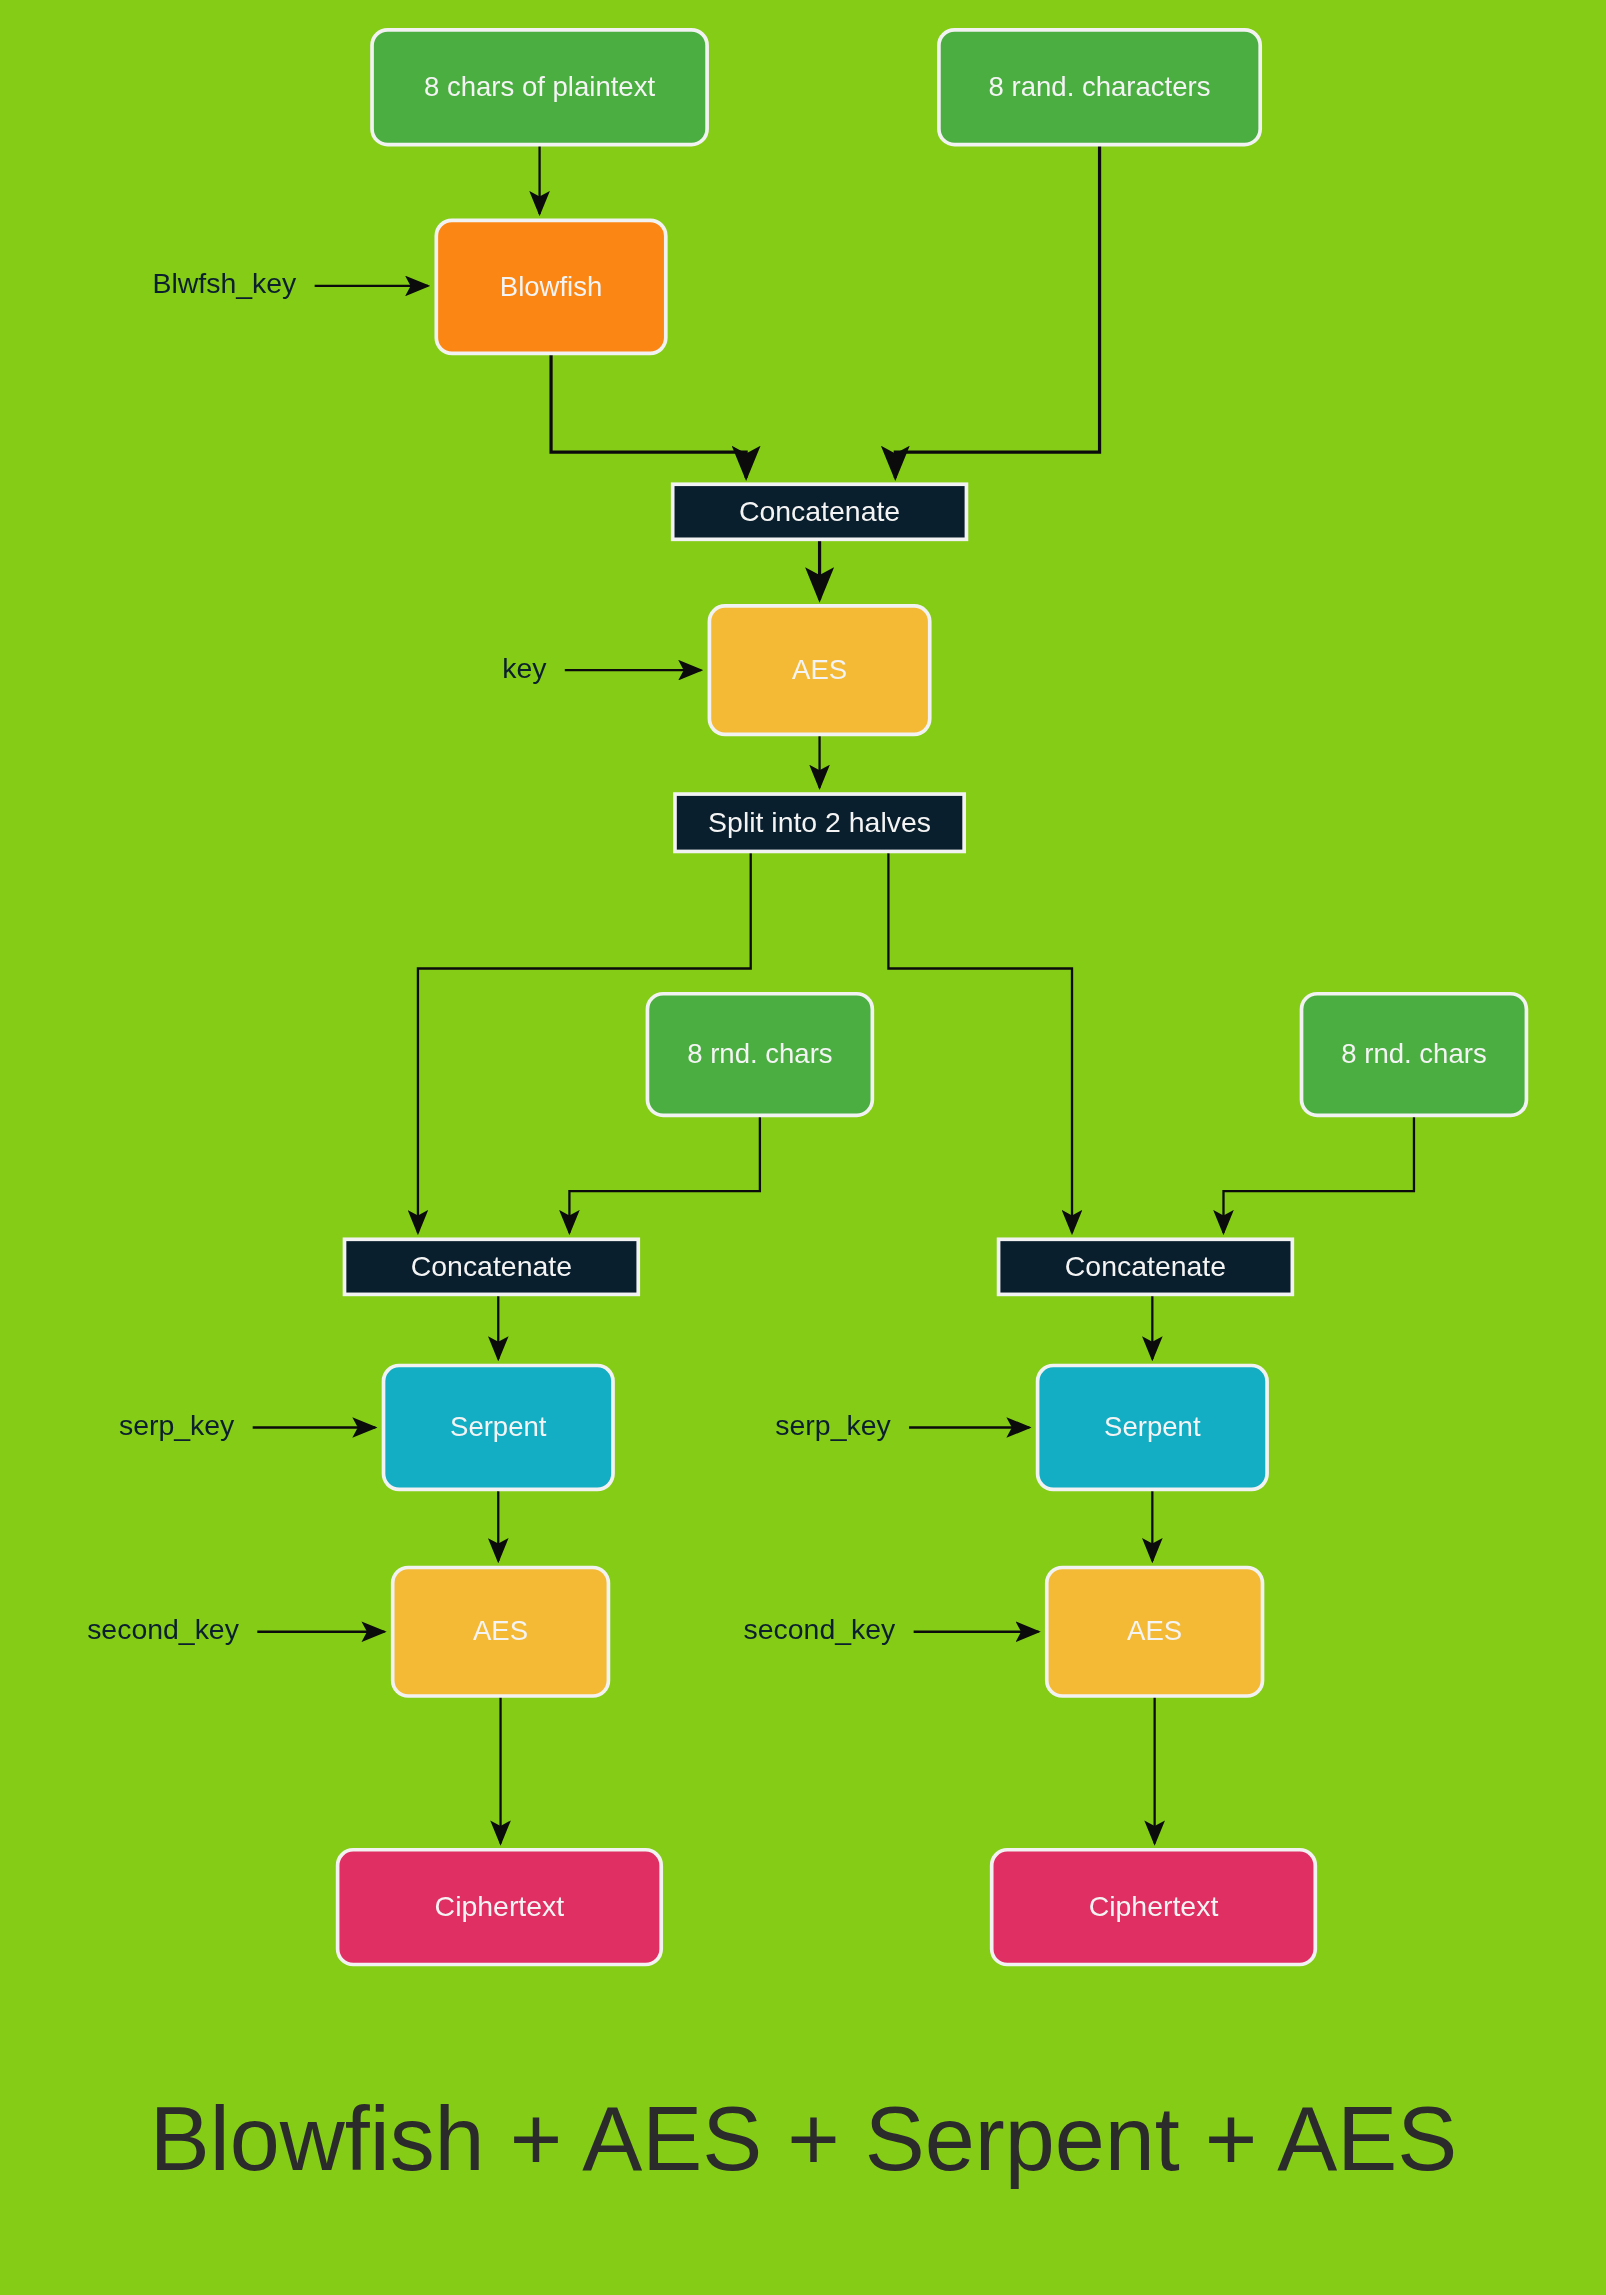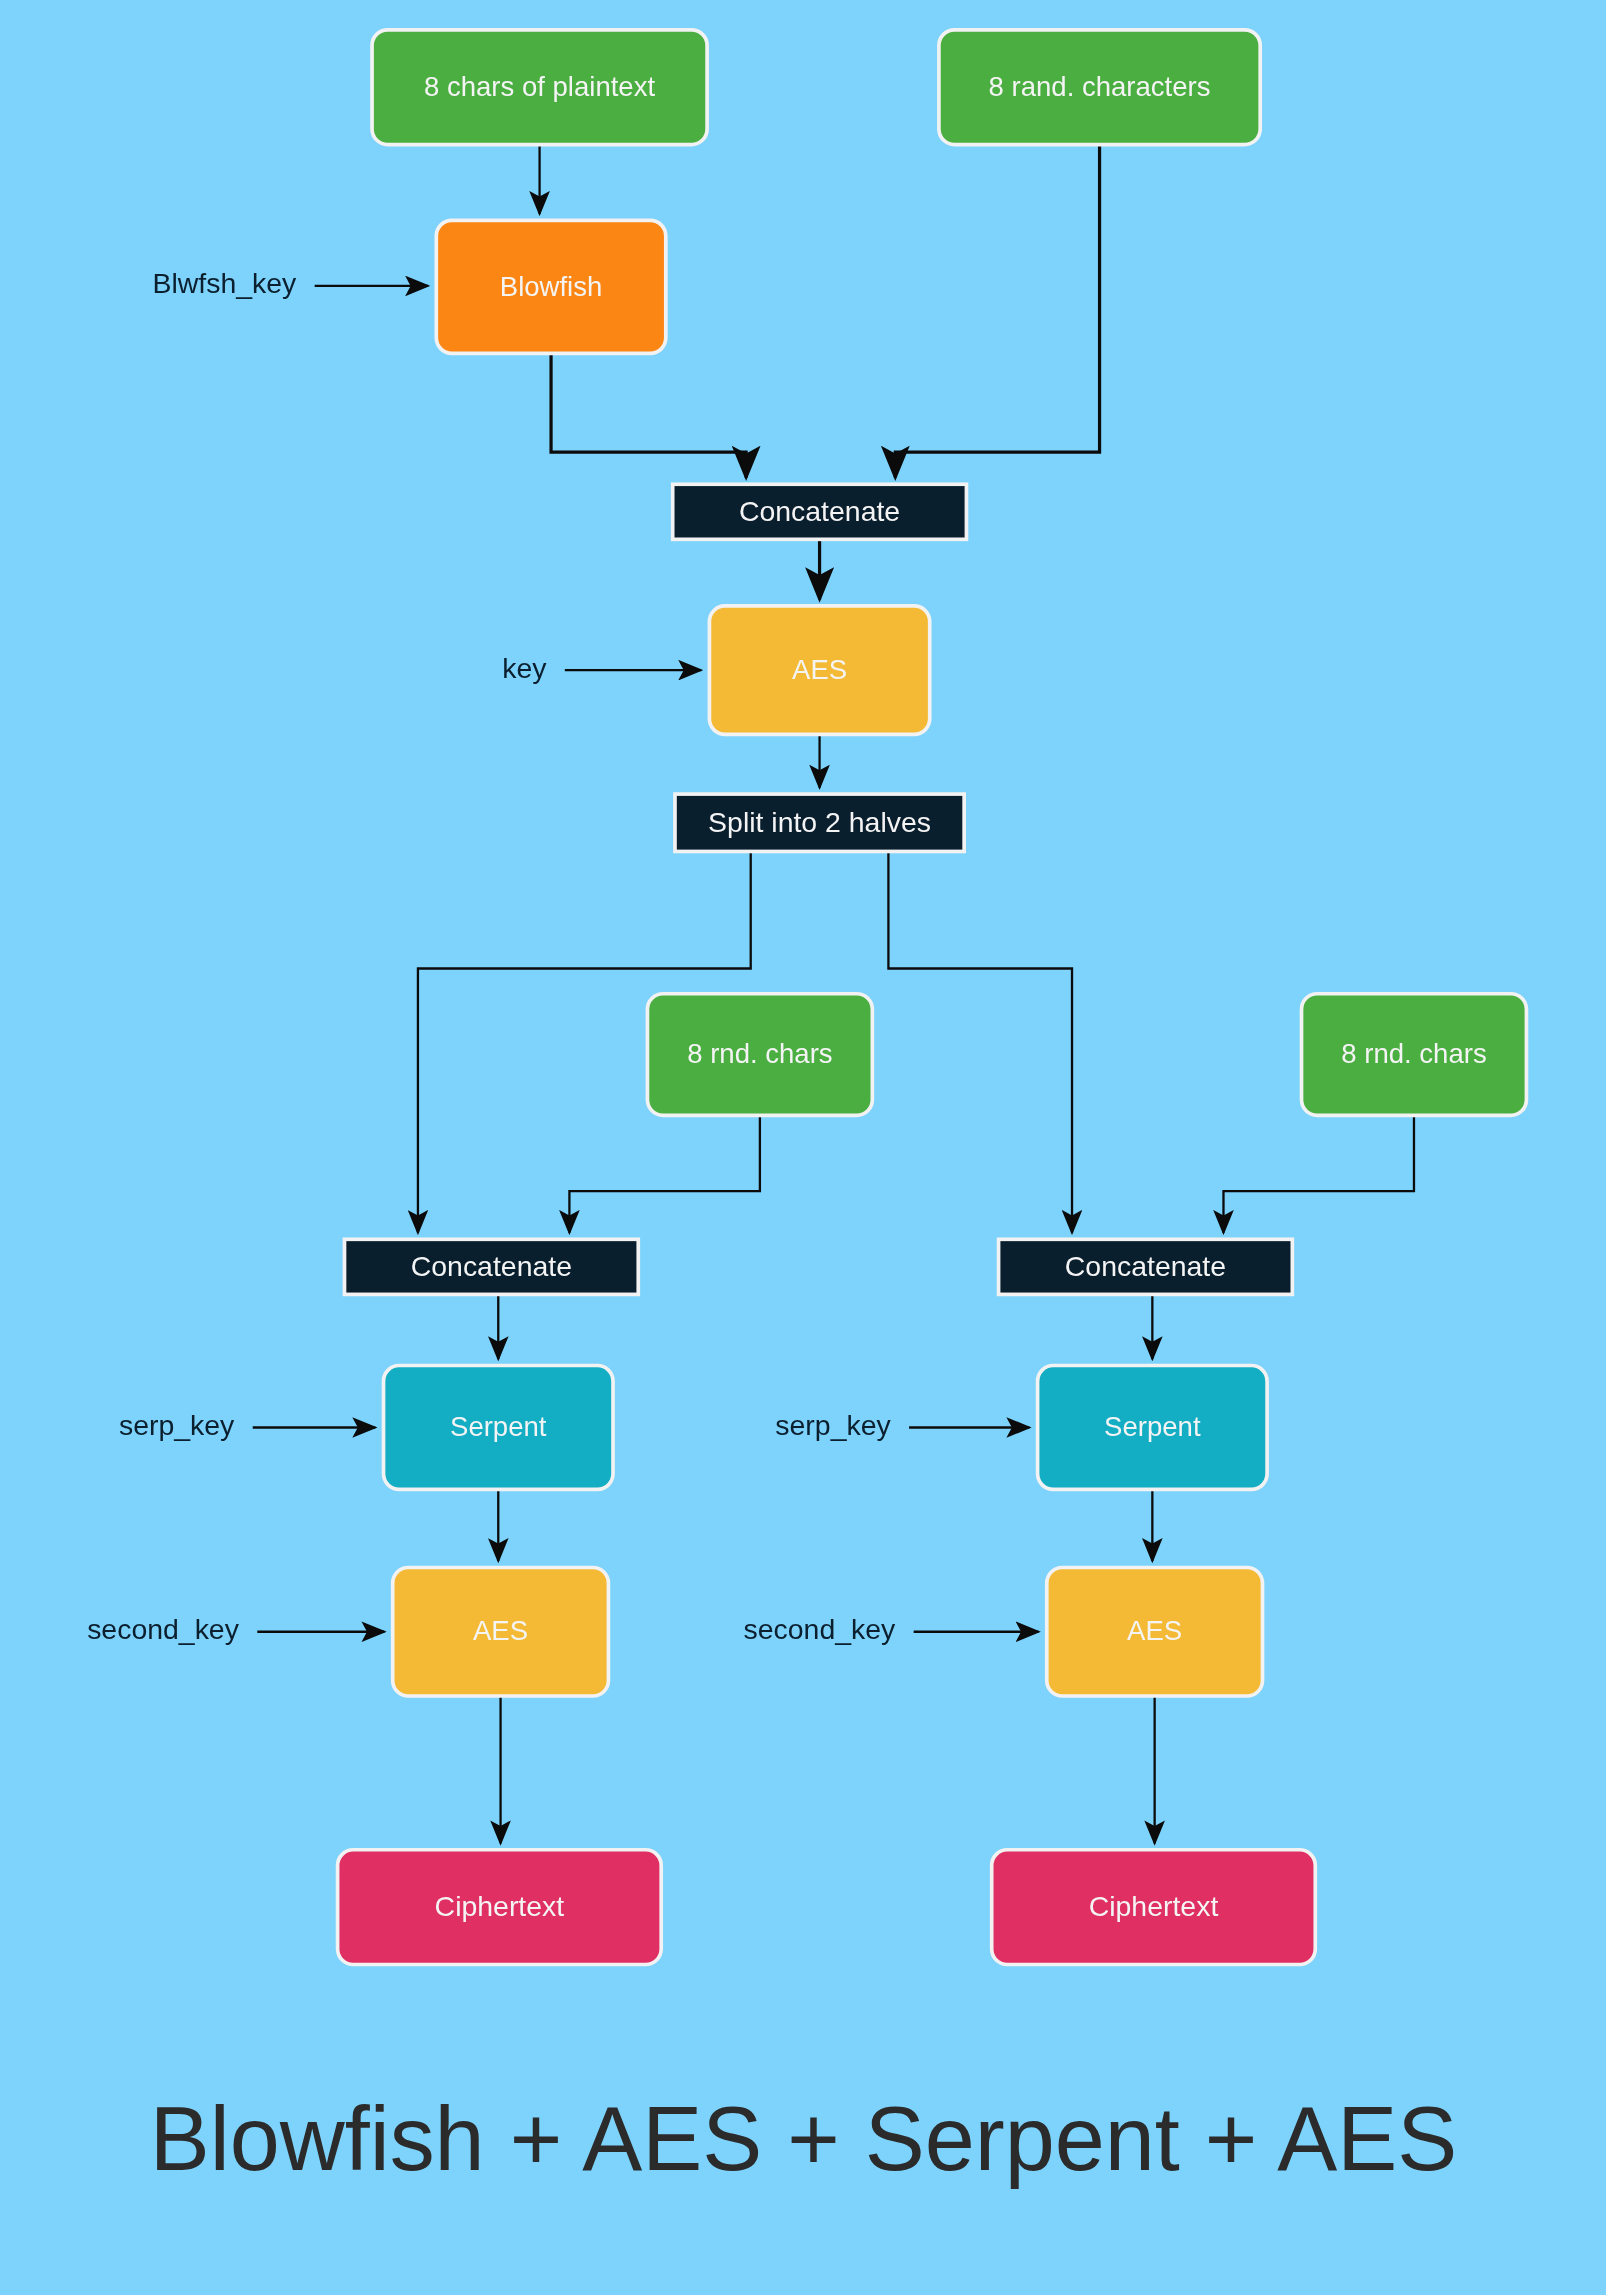--- a/index.html
+++ b/index.html
@@ -4,21 +4,21 @@
 <style>
   html, body {
     margin: 0;
     padding: 0;
     background: #ffffff;
   }
   #root {
     position: relative;
     width: 1607px;
     height: 2295px;
-    background: #7dd3fc;
+    background: #84cc16;
     font-family: "Liberation Sans", sans-serif;
     overflow: hidden;
   }
   svg.diagram {
     position: absolute;
     top: 0;
     left: 0;
     width: 1607px;
     height: 2295px;
     display: block;

